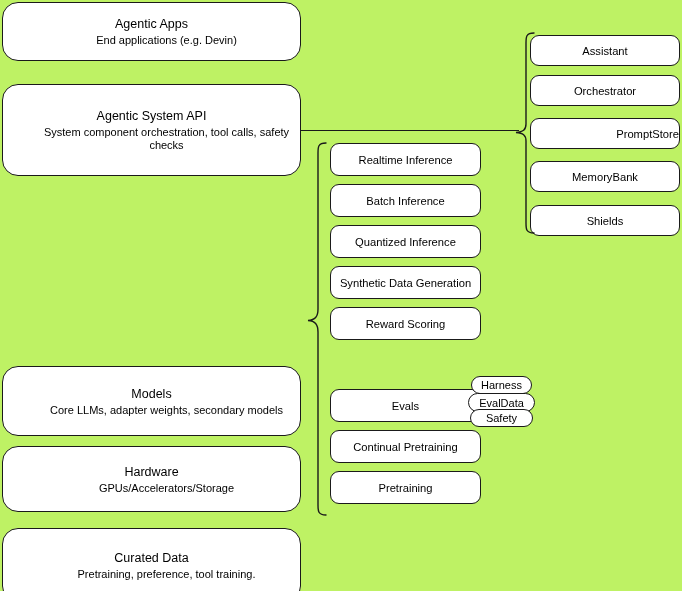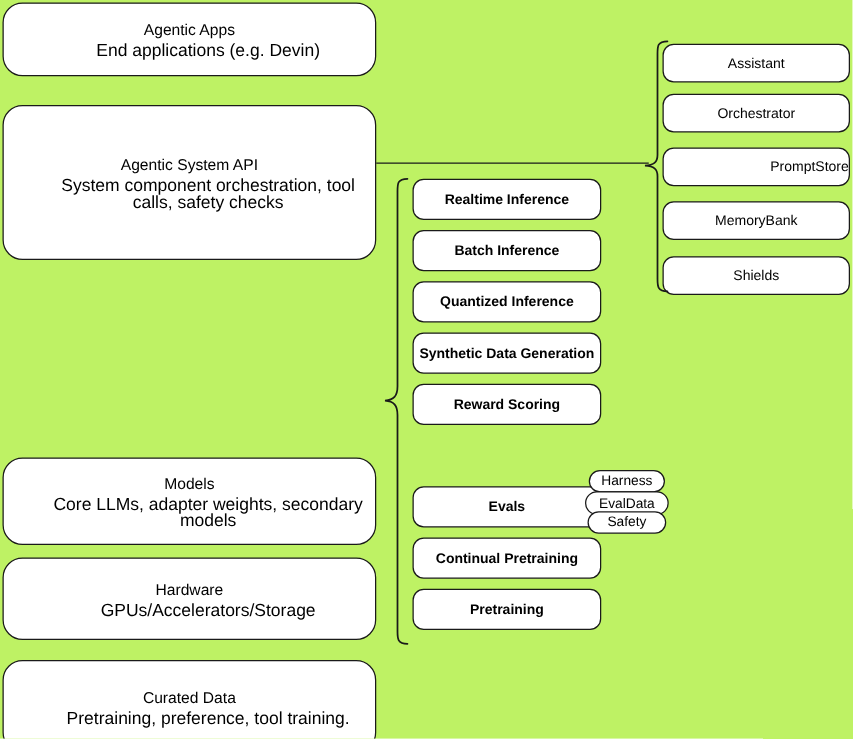--- a/index.html
+++ b/index.html
@@ -38,35 +38,34 @@
     left: 2px;
     width: 299px;
     border-radius: 16px;
   }
   .layer .title {
     font-size: 12.5px;
     line-height: 16px;
     color: #000;
   }
   .layer .subtitle {
-    font-size: 14px;
+    font-size: 11px;
     line-height: 13px;
     color: #000;
     margin-top: 2px;
     margin-left: 30px;
   }
 
   
   .cap {
     left: 330px;
     width: 151px;
     height: 33px;
     border-radius: 9px;
     border-width: 1.3px;
-    font-weight: bold;
   }
   .cap .label {
     font-size: 11.2px;
     line-height: 14px;
     white-space: nowrap;
   }
 
   
   .comp {
     left: 530px;
@@ -113,21 +112,21 @@
 </head>
 <body>
 
 <div id="canvas">
 
   <div class="box layer" style="top:2px;height:59px;">
     <div class="title">Agentic Apps</div>
     <div class="subtitle">End applications (e.g. Devin)</div>
   </div>
 
-  <div class="box layer" style="top:84px;height:124px;">
+  <div class="box layer" style="top:84px;height:92px;">
     <div class="title">Agentic System API</div>
     <div class="subtitle">System component orchestration, tool calls, safety checks</div>
   </div>
 
 
   <div class="box layer" style="top:366px;height:70px;">
     <div class="title">Models</div>
     <div class="subtitle">Core LLMs, adapter weights, secondary models</div>
   </div>
 

